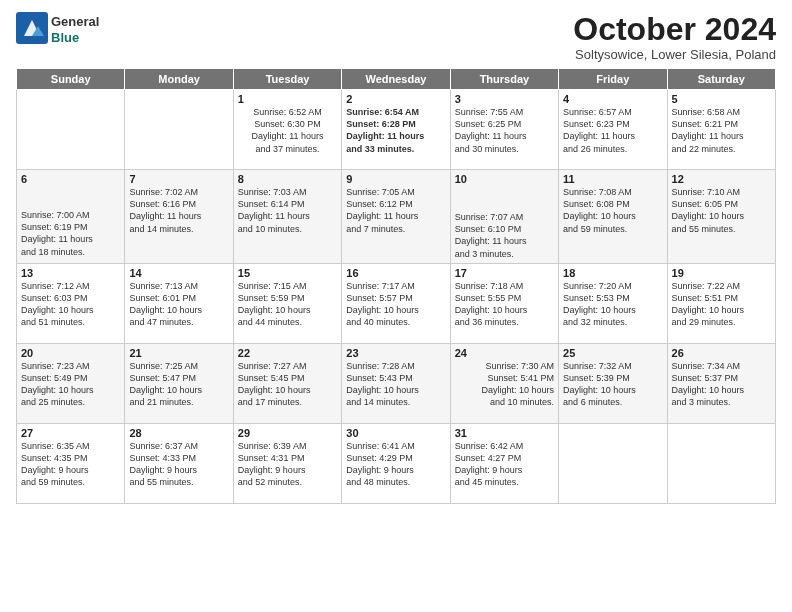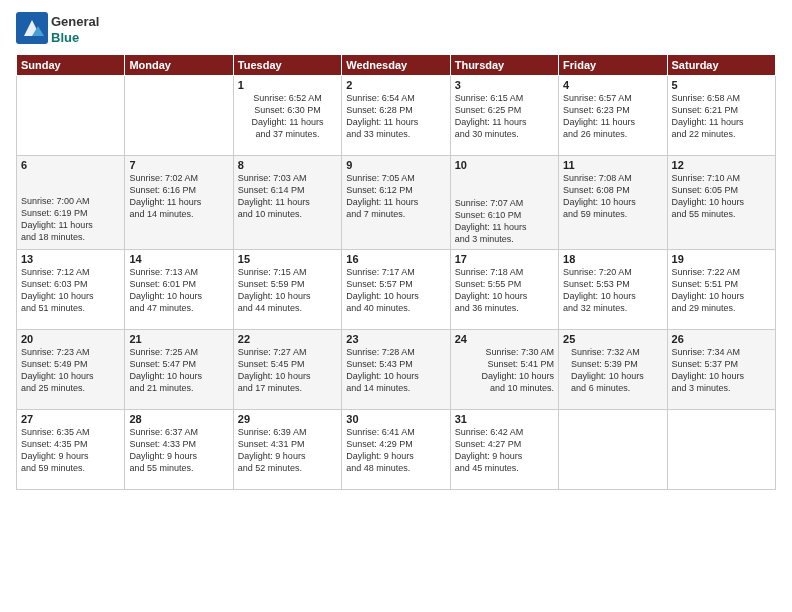--- a/index.html
+++ b/index.html
@@ -69,21 +69,21 @@
       height: 80px;
       background: #fff;
     }
     .calendar tr:nth-child(even) td {
       background: #f5f5f5;
     }
     .calendar tr:nth-child(odd) td {
       background: #fff;
     }
     
-    .calendar thead tr th { background: #7f1d1d; }
+    .calendar thead tr th { background: #737373; text-align: center; }
     .day-num {
       font-size: 11px;
       font-weight: bold;
       display: block;
       margin-bottom: 1px;
     }
     .day-detail {
       font-size: 9px;
       color: #333;
       line-height: 1.35;
@@ -111,20 +111,24 @@
             <polygon points="8,24 16,8 24,24" fill="#fff" opacity="0.9"></polygon>
             <polygon points="20,26 26,16 32,26" fill="#4a9fd4" transform="translate(-4,-2)"></polygon>
           </svg>
         </div>
         <div class="logo-text">
           <div class="logo-general">General</div>
           <div class="logo-blue">Blue</div>
         </div>
       </div>
     </div>
+    <div class="title-block">
+      <div class="month-title">October 2024</div>
+      <div class="location">Soltysowice, Lower Silesia, Poland</div>
+    </div>
   </div>
 
   <table class="calendar">
     <thead>
       <tr>
       <th>Sunday</th>
           <th>Monday</th>
           <th>Tuesday</th>
           <th>Wednesday</th>
           <th>Thursday</th>
@@ -138,28 +142,28 @@
           <td class="empty-cell" style="background: rgb(255, 255, 255);"></td>
           <td>
             <span class="day-num">1</span>
             <div class="day-detail" style="white-space: pre-line; text-align: center;">Sunrise: 6:52 AM
 Sunset: 6:30 PM
 Daylight: 11 hours
 and 37 minutes.</div>
           </td>
           <td>
             <span class="day-num">2</span>
-            <div class="day-detail" style="white-space: pre-line;">Sunrise: 6:54 AM
+            <div class="day-detail" style="white-space: pre-line; font-weight: bold;">Sunrise: 6:54 AM
 Sunset: 6:28 PM
 Daylight: 11 hours
 and 33 minutes.</div>
           </td>
           <td>
             <span class="day-num">3</span>
-            <div class="day-detail" style="white-space: pre-line;">Sunrise: 6:15 AM
+            <div class="day-detail" style="white-space: pre-line;">Sunrise: 7:55 AM
 Sunset: 6:25 PM
 Daylight: 11 hours
 and 30 minutes.</div>
           </td>
           <td>
             <span class="day-num">4</span>
             <div class="day-detail" style="white-space: pre-line;">Sunrise: 6:57 AM
 Sunset: 6:23 PM
 Daylight: 11 hours
 and 26 minutes.</div>
@@ -305,21 +309,21 @@
           </td>
           <td>
             <span class="day-num">24</span>
             <div class="day-detail" style="white-space: pre-line; text-align: right;">Sunrise: 7:30 AM
 Sunset: 5:41 PM
 Daylight: 10 hours
 and 10 minutes.</div>
           </td>
           <td>
             <span class="day-num">25</span>
-            <div class="day-detail" style="white-space: pre-line; margin-left: 8px;">Sunrise: 7:32 AM
+            <div class="day-detail" style="white-space: pre-line;">Sunrise: 7:32 AM
 Sunset: 5:39 PM
 Daylight: 10 hours
 and 6 minutes.</div>
           </td>
           <td>
             <span class="day-num">26</span>
             <div class="day-detail" style="white-space: pre-line;">Sunrise: 7:34 AM
 Sunset: 5:37 PM
 Daylight: 10 hours
 and 3 minutes.</div>

